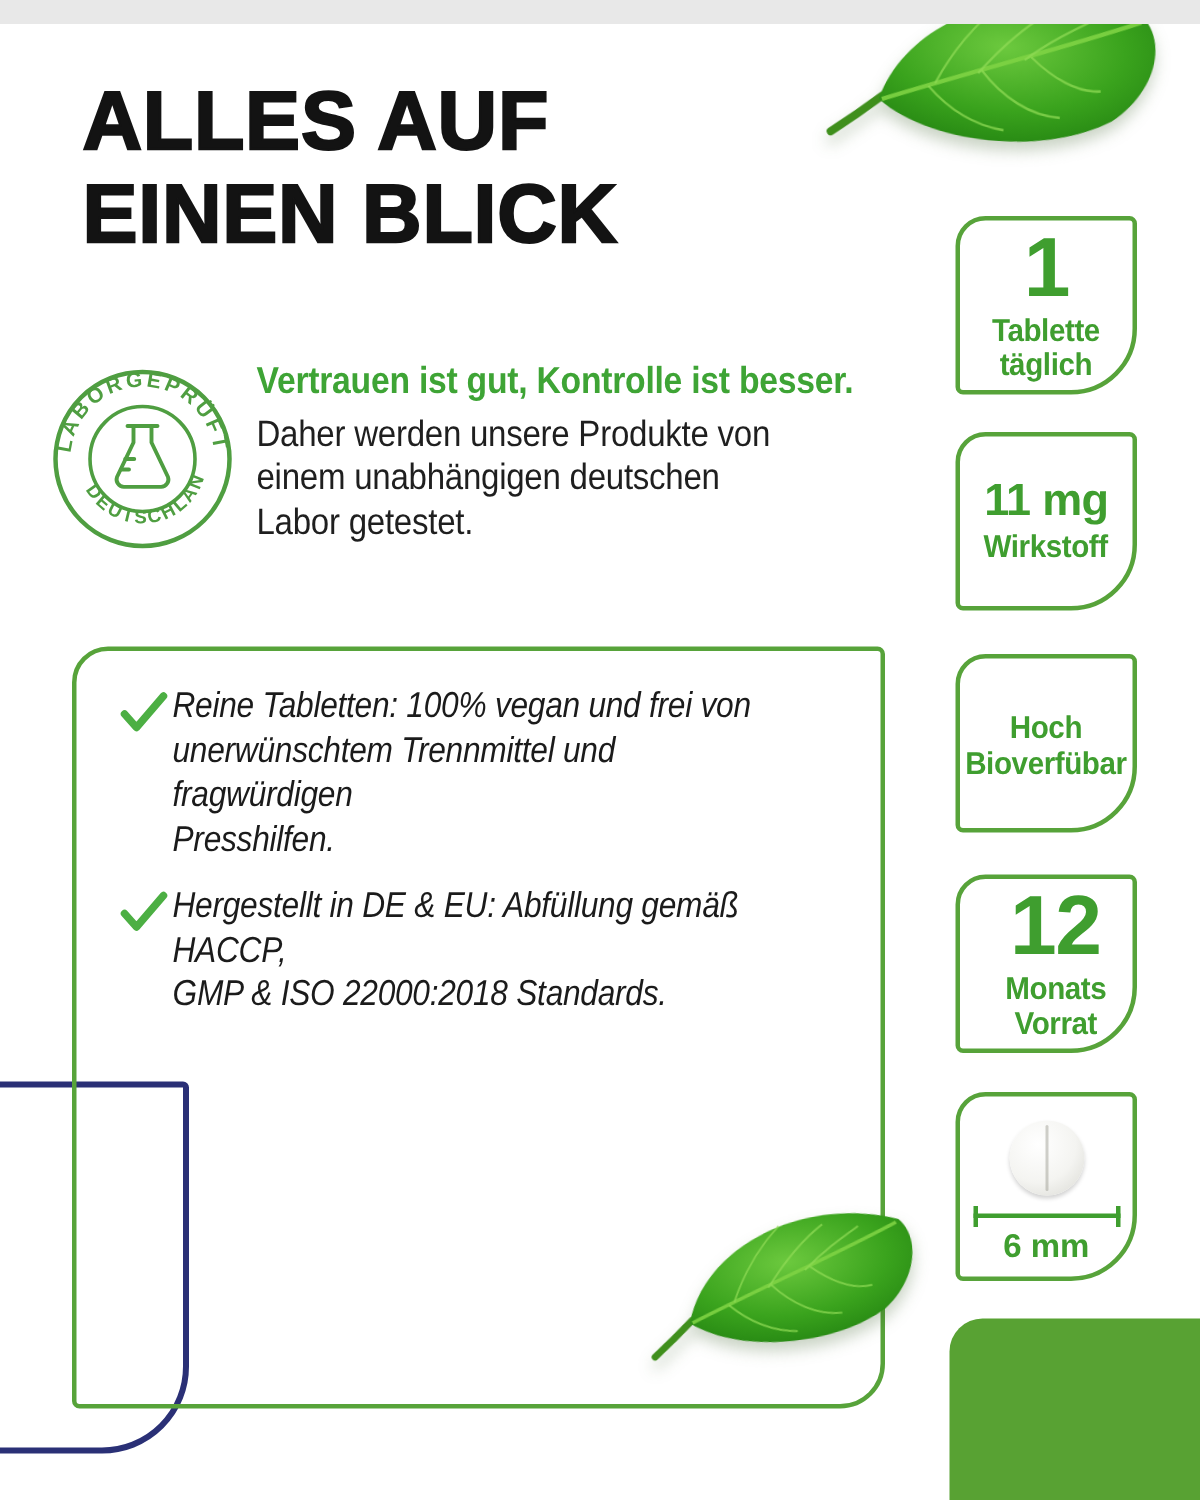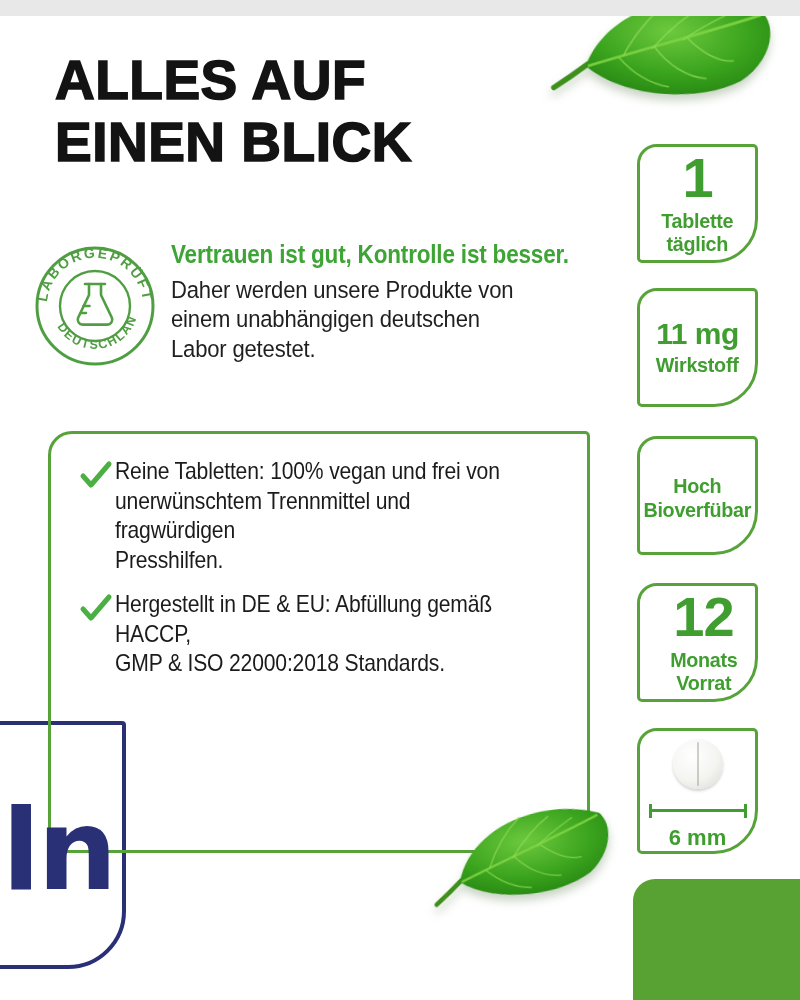--- a/index.html
+++ b/index.html
@@ -33,25 +33,26 @@
     font-size:25px;font-weight:bold;color:var(--green-headline);
     margin:0 0 6px 0;white-space:pre-line;letter-spacing:-.2px;
   }
   .intro .body{
     display:inline-block;transform:scaleX(.9);transform-origin:0 0;
     font-size:24.5px;line-height:1.2;color:#1f1f1f;white-space:pre-line;
     letter-spacing:-.2px;
   }
   
   .checkbox-panel{
-    position:absolute;left:48px;top:415px;width:542px;height:422px;
+    position:absolute;left:48px;top:415px;width:542px;height:508px;
     border:3px solid var(--green-border);
     border-radius:24px 5px 30px 5px;
     box-sizing:border-box;padding:22px 14px 0 26px;z-index:2;
     background:transparent;
+    font-style:italic;
   }
   .check-item{display:flex;align-items:flex-start;margin-bottom:15px;}
   .check-item .tick{flex:0 0 38px;margin-top:4px;}
   .check-item .txt{
     display:inline-block;transform:scaleX(.88);transform-origin:0 0;
     font-size:24px;line-height:1.23;color:#1b1b1b;white-space:pre-line;
     letter-spacing:-.2px;
   }
   
   .navy-badge{
@@ -74,21 +75,21 @@
     text-align:center;background:#fff;
   }
   .fact .big{font-weight:900;font-size:56px;line-height:.95;letter-spacing:-1px;}
   .fact .mid{font-weight:900;font-size:30px;line-height:1;letter-spacing:-.5px;}
   .fact .lbl{
     display:inline-block;transform:scaleX(.94);
     font-weight:bold;font-size:21px;line-height:1.12;white-space:pre-line;
     margin-top:4px;letter-spacing:-.3px;
   }
   .f1{top:128px;} .f2{top:272px;} .f3{top:420px;} .f4{top:567px;padding-left:12px;}
-  .f5{top:712px;height:126px;justify-content:space-between;padding-top:8px;}
+  .f5{top:712px;height:126px;justify-content:center;padding-top:8px;}
   
   .pill{
     width:50px;height:50px;border-radius:50%;
     background:radial-gradient(circle at 38% 32%,#ffffff 0%,#f4f4f1 55%,#d8d8d2 100%);
     box-shadow:0 2px 3px rgba(0,0,0,.18);position:relative;
   }
   .pill:after{
     content:"";position:absolute;left:24px;top:3px;width:2px;height:44px;
     background:rgba(150,150,140,.45);border-radius:2px;
   }
@@ -158,21 +159,20 @@
     </div>
     <div class="check-item">
       <svg class="tick" width="34" height="30" viewBox="0 0 34 30">
         <path d="M 4,16 L 12,25 L 30,4" fill="none" stroke="var(--green-check)" stroke-width="5" stroke-linecap="round" stroke-linejoin="round"></path>
       </svg>
       <span class="txt">Hergestellt in DE &amp; EU: Abfüllung gemäß HACCP,
 GMP &amp; ISO 22000:2018 Standards.</span>
     </div>
   </div>
 
-  <div class="logo-fragment">ln</div>
 
   <div class="fact f1">
     <span class="big">1</span>
     <span class="lbl">Tablette
 täglich</span>
   </div>
   <div class="fact f2">
     <span class="mid">11 mg</span>
     <span class="lbl">Wirkstoff</span>
   </div>

